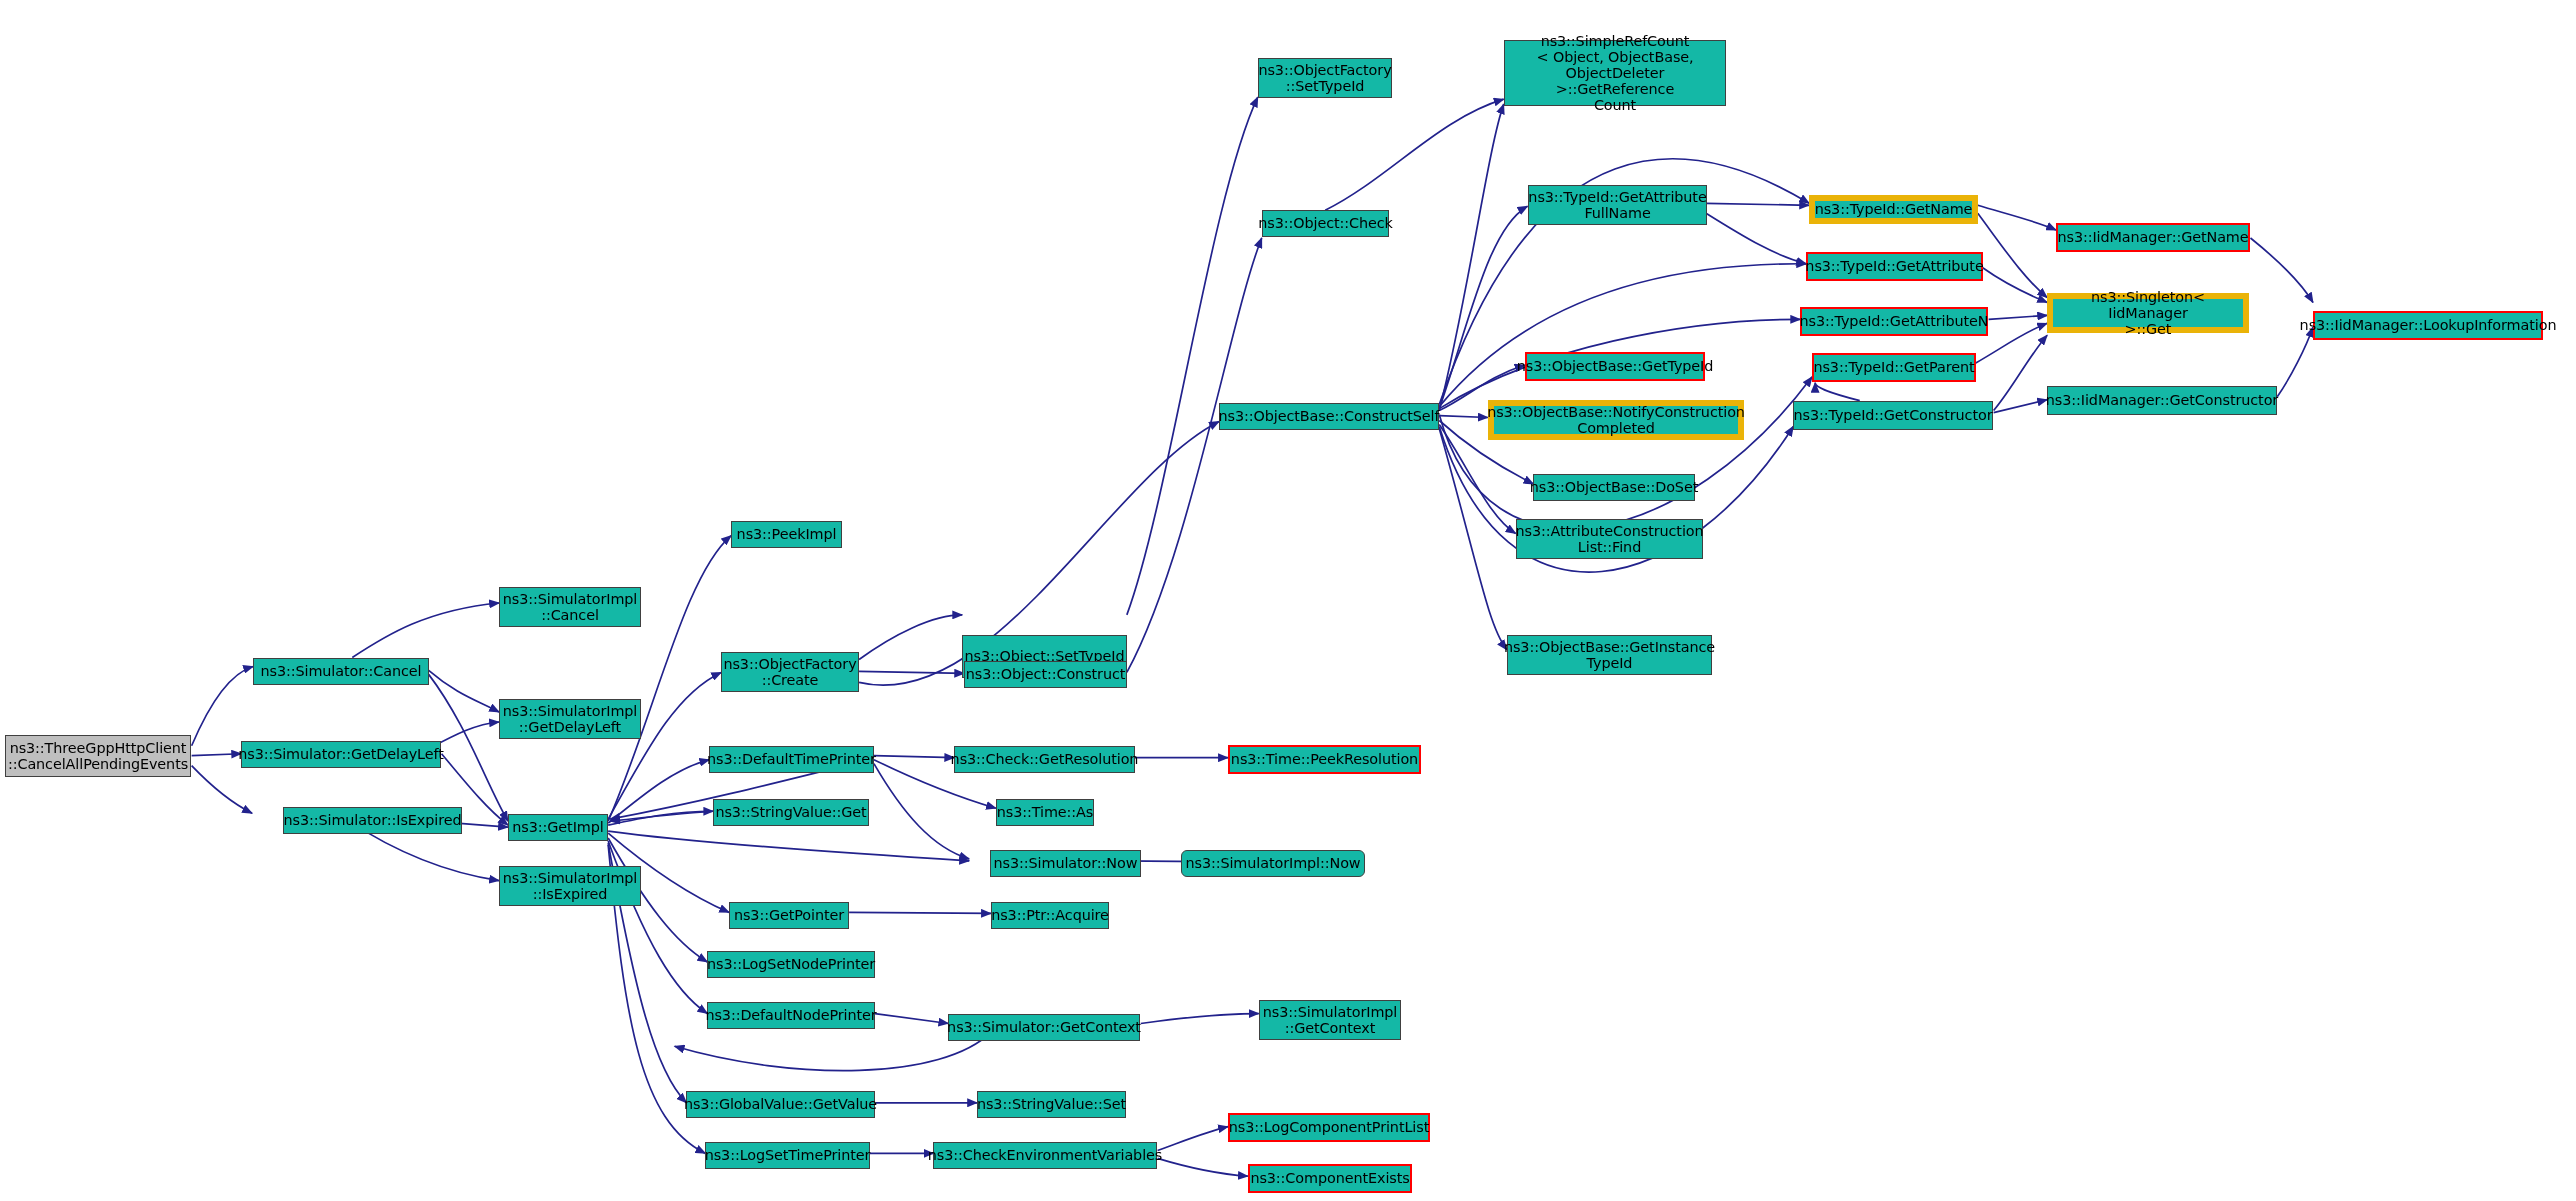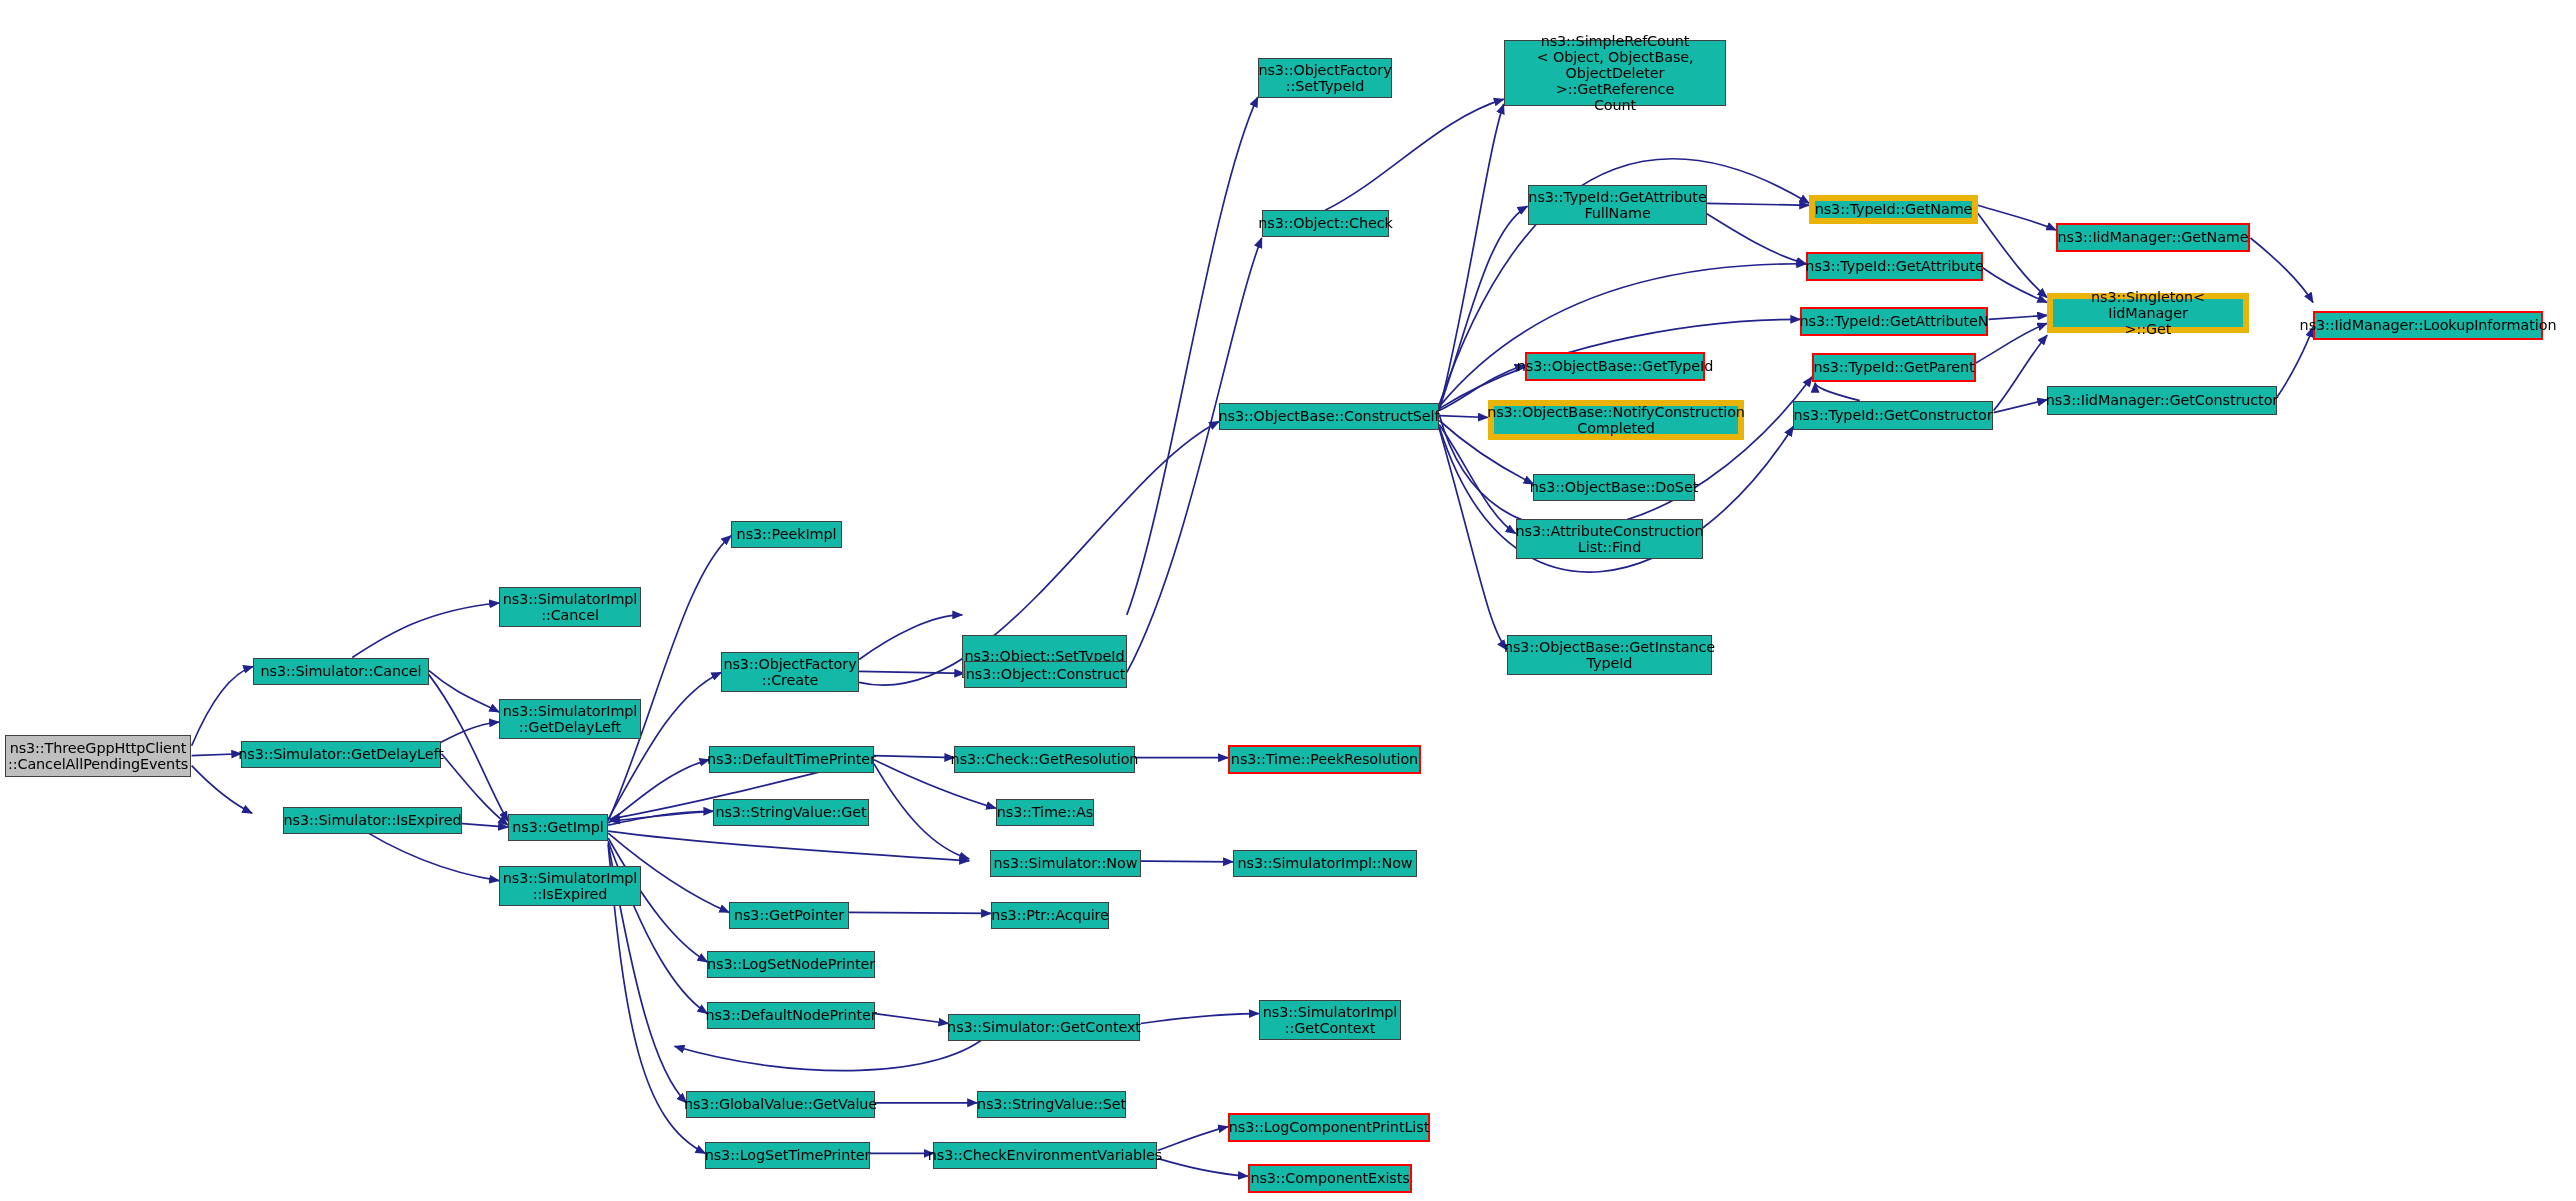--- a/index.html
+++ b/index.html
@@ -120,21 +120,21 @@
       <div class="node" style="left: 962px; top: 635px; width: 165px; height: 43px;">ns3::Object::SetTypeId</div>
       <div class="node" style="left: 964px; top: 661px; width: 163px; height: 27px;">ns3::Object::Construct</div>
       <div class="node" style="left: 954px; top: 746px; width: 181px; height: 27px;">ns3::Check::GetResolution</div>
       <div class="node" style="left: 996px; top: 799px; width: 98px; height: 27px;">ns3::Time::As</div>
       <div class="node" style="left: 990px; top: 850px; width: 151px; height: 27px;">ns3::Simulator::Now</div>
       <div class="node" style="left: 991px; top: 902px; width: 118px; height: 27px;">ns3::Ptr::Acquire</div>
       <div class="node" style="left: 948px; top: 1014px; width: 192px; height: 27px;">ns3::Simulator::GetContext</div>
       <div class="node" style="left: 977px; top: 1091px; width: 149px; height: 27px;">ns3::StringValue::Set</div>
       <div class="node" style="left: 933px; top: 1142px; width: 224px; height: 27px;">ns3::CheckEnvironmentVariables</div>
       <div class="node red" style="left: 1228px; top: 745px; width: 193px; height: 29px;">ns3::Time::PeekResolution</div>
-      <div class="node" style="left: 1233px; top: 850px; width: 184px; height: 27px;">ns3::SimulatorImpl::Now</div>
+      <div class="node" style="left: 1181px; top: 850px; width: 184px; height: 27px; border-radius: 6px;">ns3::SimulatorImpl::Now</div>
       <div class="node" style="left: 1259px; top: 1000px; width: 142px; height: 40px;">ns3::SimulatorImpl
 ::GetContext</div>
       <div class="node red" style="left: 1228px; top: 1113px; width: 202px; height: 29px;">ns3::LogComponentPrintList</div>
       <div class="node red" style="left: 1248px; top: 1164px; width: 164px; height: 29px;">ns3::ComponentExists</div>
       <div class="node" style="left: 1258px; top: 58px; width: 134px; height: 40px;">ns3::ObjectFactory
 ::SetTypeId</div>
       <div class="node" style="left: 1262px; top: 210px; width: 127px; height: 27px;">ns3::Object::Check</div>
       <div class="node" style="left: 1219px; top: 403px; width: 220px; height: 27px;">ns3::ObjectBase::ConstructSelf</div>
       <div class="node" style="left: 1504px; top: 40px; width: 222px; height: 66px;">ns3::SimpleRefCount
 &lt; Object, ObjectBase,

